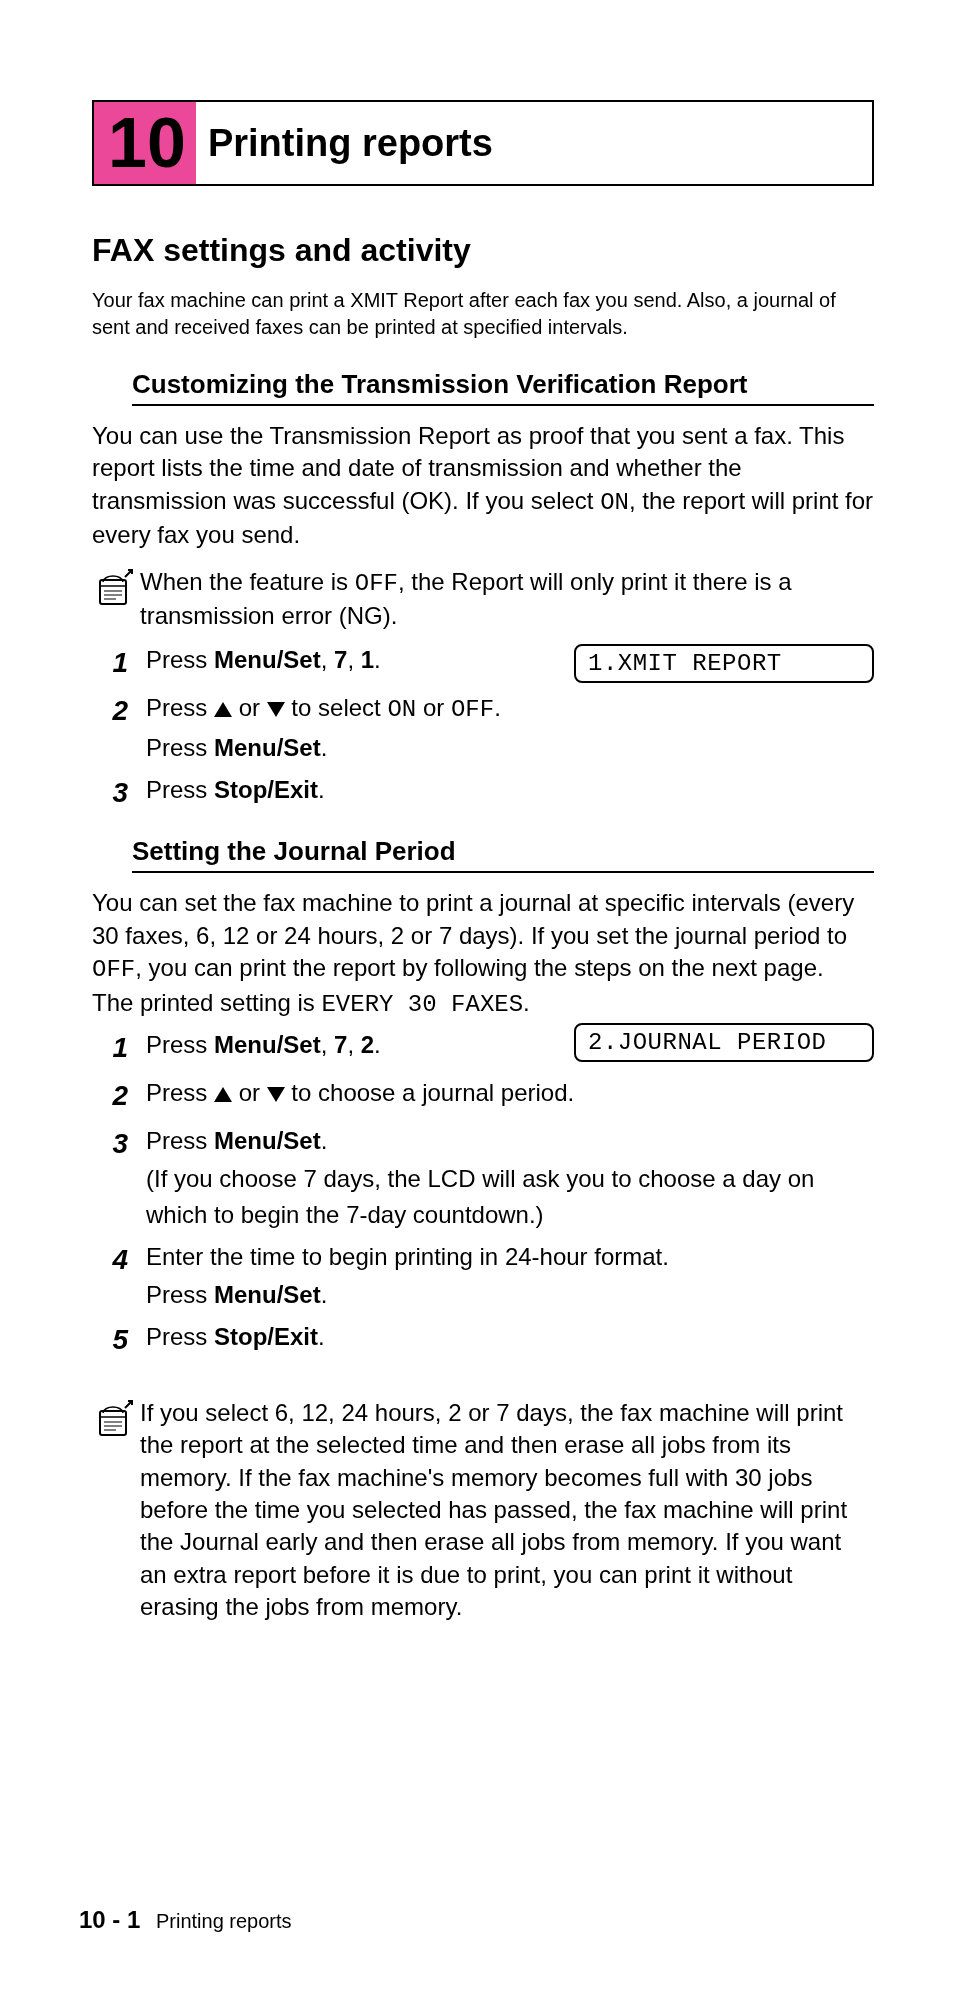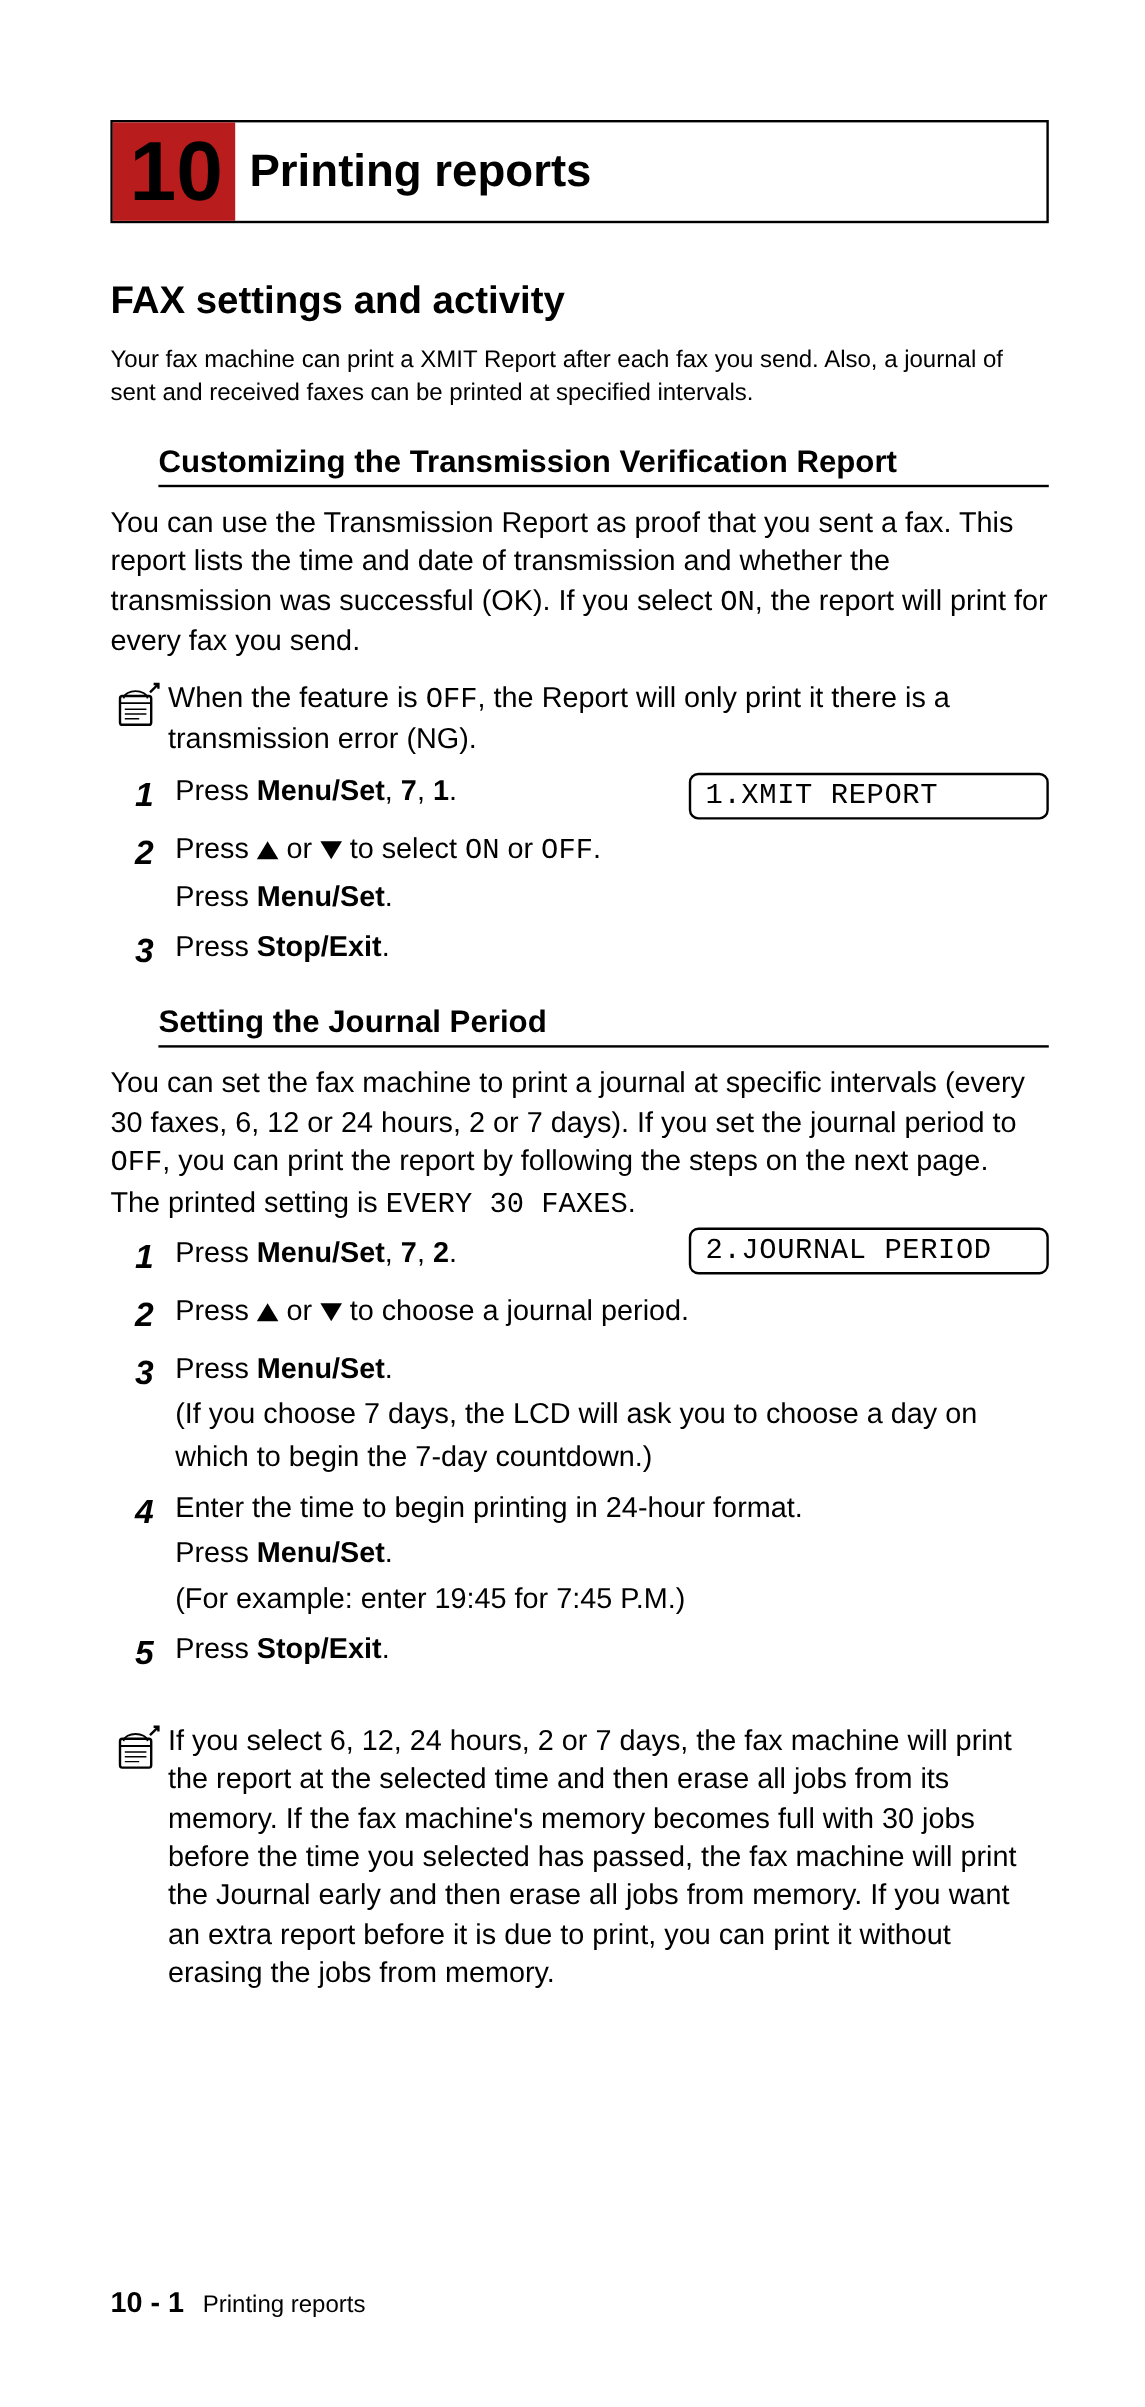--- a/index.html
+++ b/index.html
@@ -14,21 +14,21 @@
   }
 
   
   .chapter-box {
     border: 2px solid #000;
     display: flex;
     align-items: stretch;
     margin-bottom: 46px;
   }
   .chapter-num {
-    background: #b91c1c;
+    background: #ec4899;
     font-size: 70px;
     font-weight: 700;
     padding: 6px 10px 6px 14px;
     line-height: 1;
     display: flex;
     align-items: center;
   }
   .chapter-title {
     font-size: 38px;
     font-weight: 700;
@@ -133,21 +133,21 @@
     font-size: 24px;
     min-width: 300px;
     letter-spacing: 0.5px;
   }
   .clear { clear: both; }
 
   
   .page-footer {
     position: absolute;
     bottom: 72px;
-    left: 92px;
+    left: 79px;
     font-size: 20px;
   }
   .page-footer .pn { font-weight: 700; font-size: 24px; margin-right: 10px; }
 </style>
 </head>
 <body>
 
 <div class="chapter-box">
   <div class="chapter-num">10</div>
   <div class="chapter-title">Printing reports</div>
@@ -222,21 +222,20 @@
   <li>
       <div class="step-body">
     <span>Press </span><span class="bold">Menu/Set</span><span>.</span>
     <span class="subline">(If you choose 7 days, the LCD will ask you to choose a day on which to begin the 7-day countdown.)</span>
   </div>
     </li>
   <li>
       <div class="step-body">
     <span>Enter the time to begin printing in 24-hour format.</span>
     <span class="subline"><span>Press </span><span class="bold">Menu/Set</span><span>.</span></span>
-    <span class="subline">(For example: enter 19:45 for 7:45 P.M.)</span>
   </div>
     </li>
   <li>
       <div class="step-body">
     <span>Press </span><span class="bold">Stop/Exit</span><span>.</span>
   </div>
     </li>
 </ol>
 <div class="clear"></div>
 

